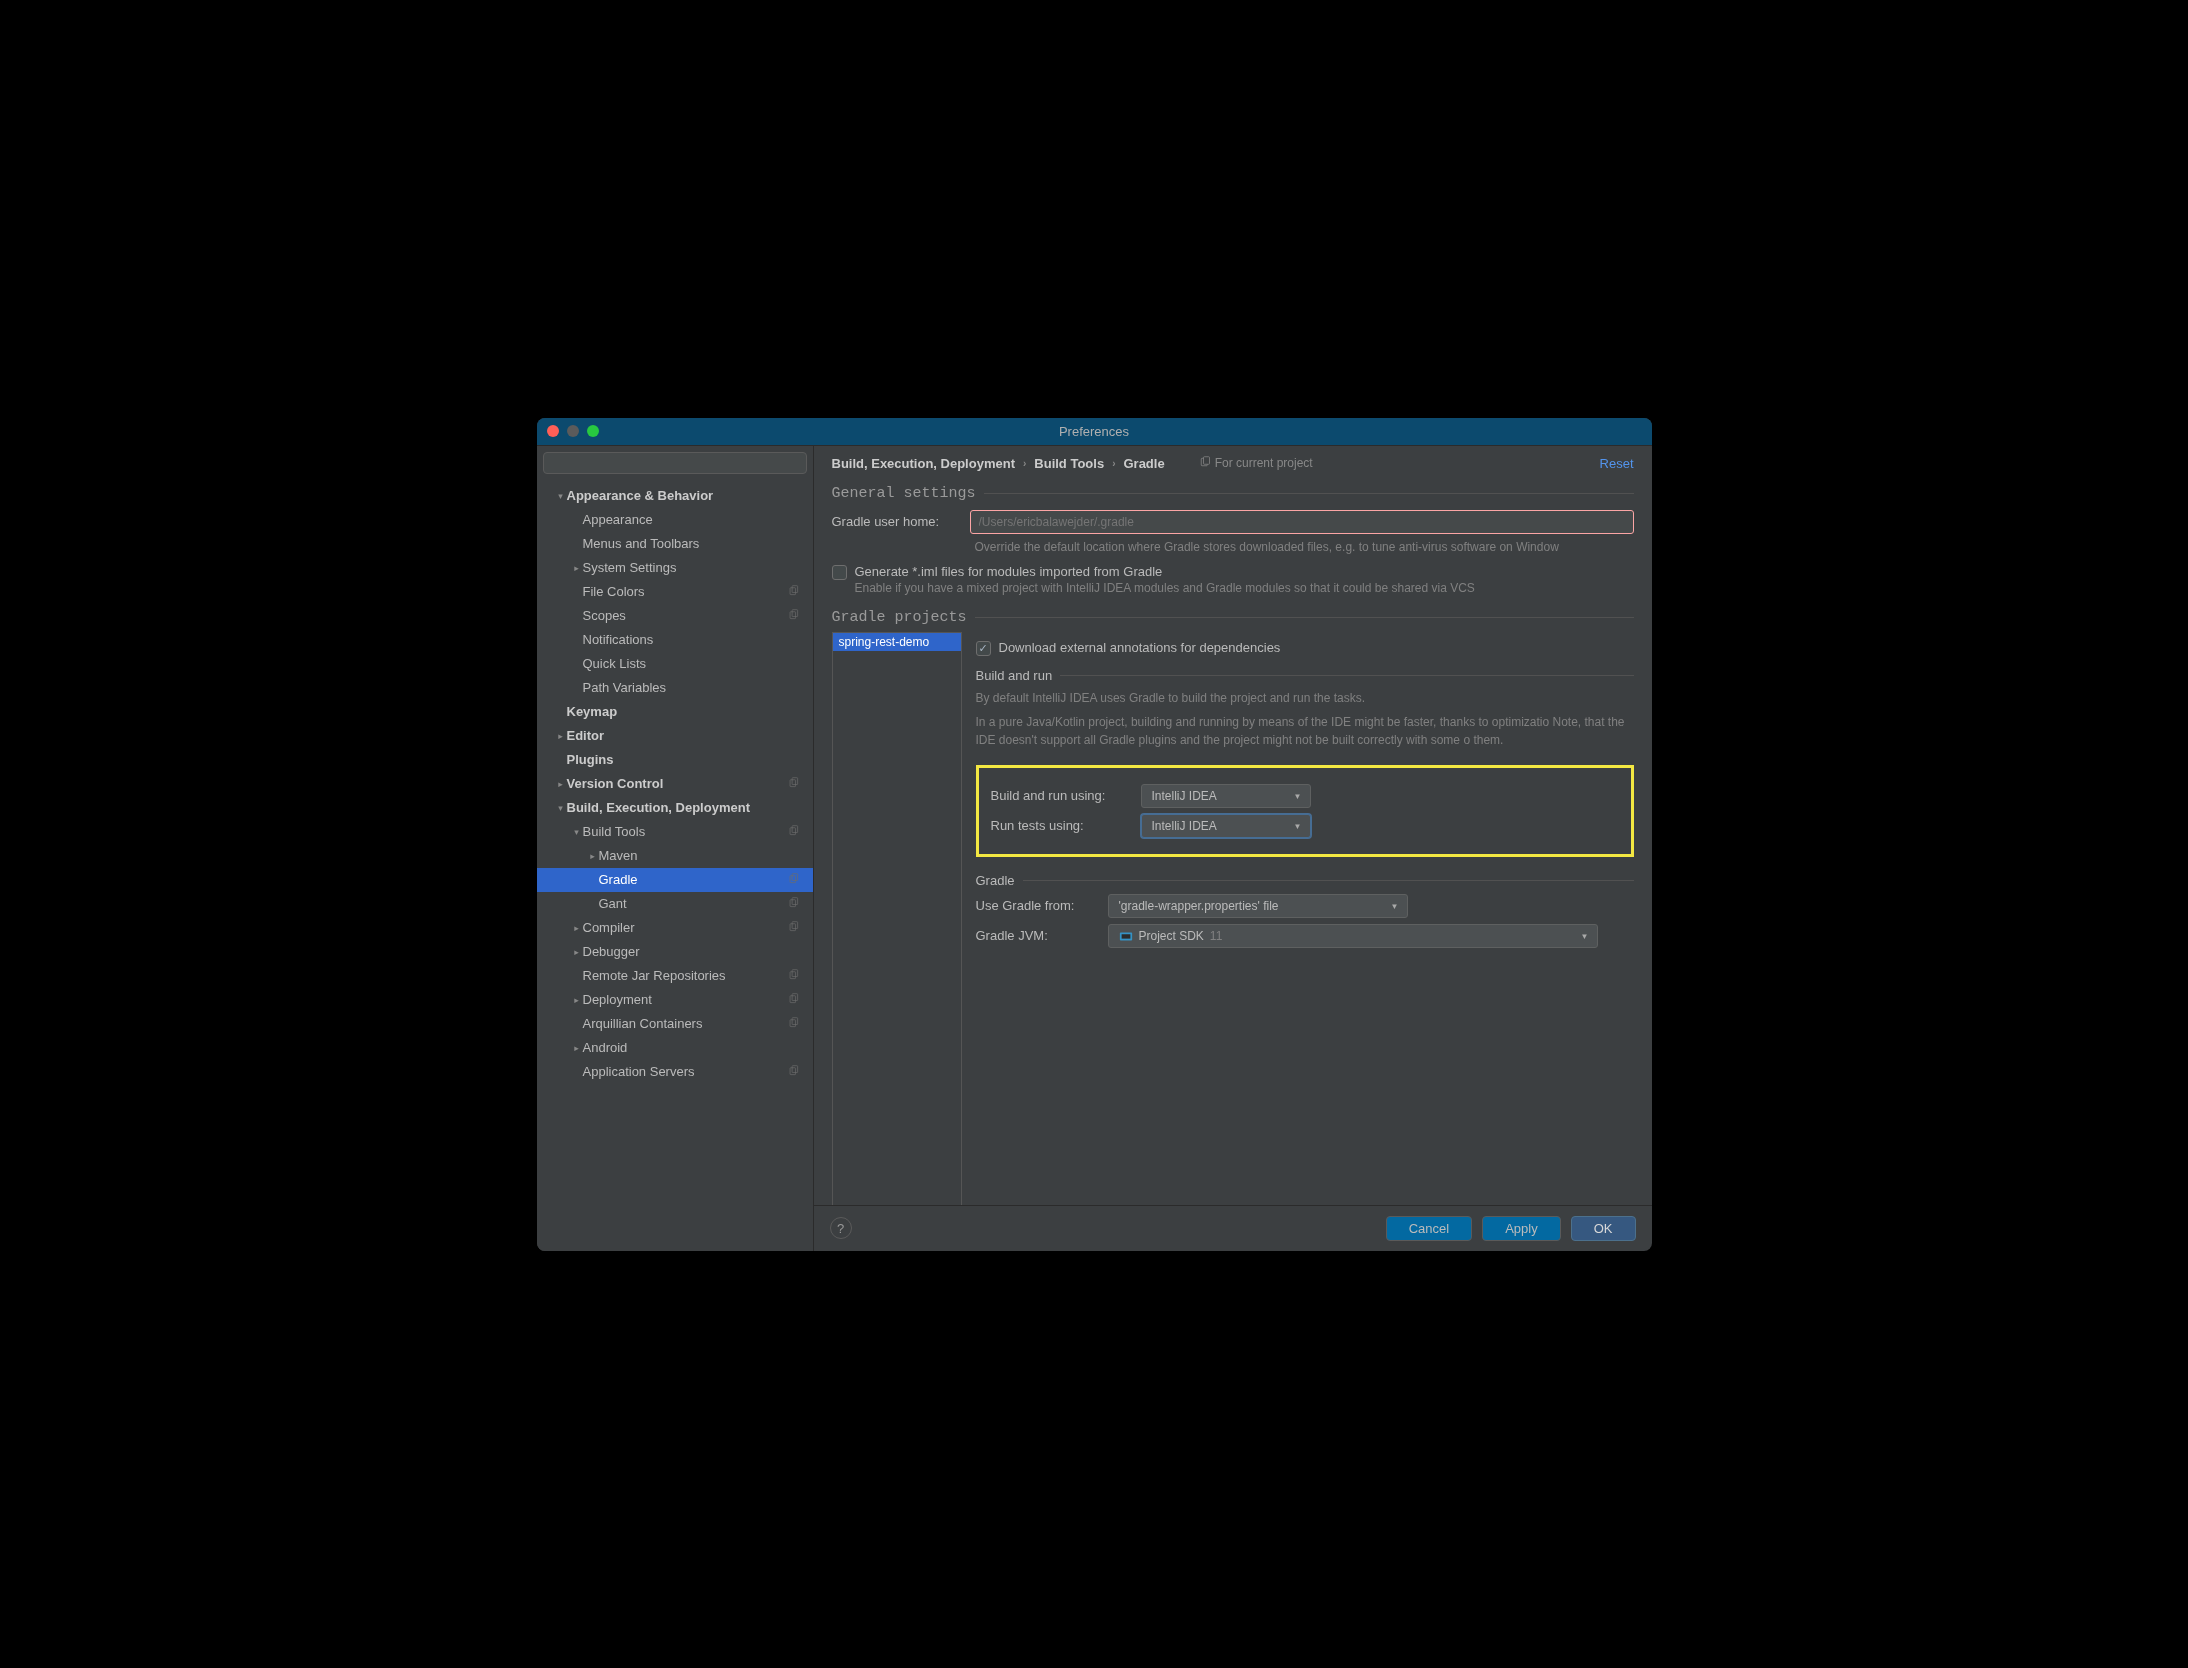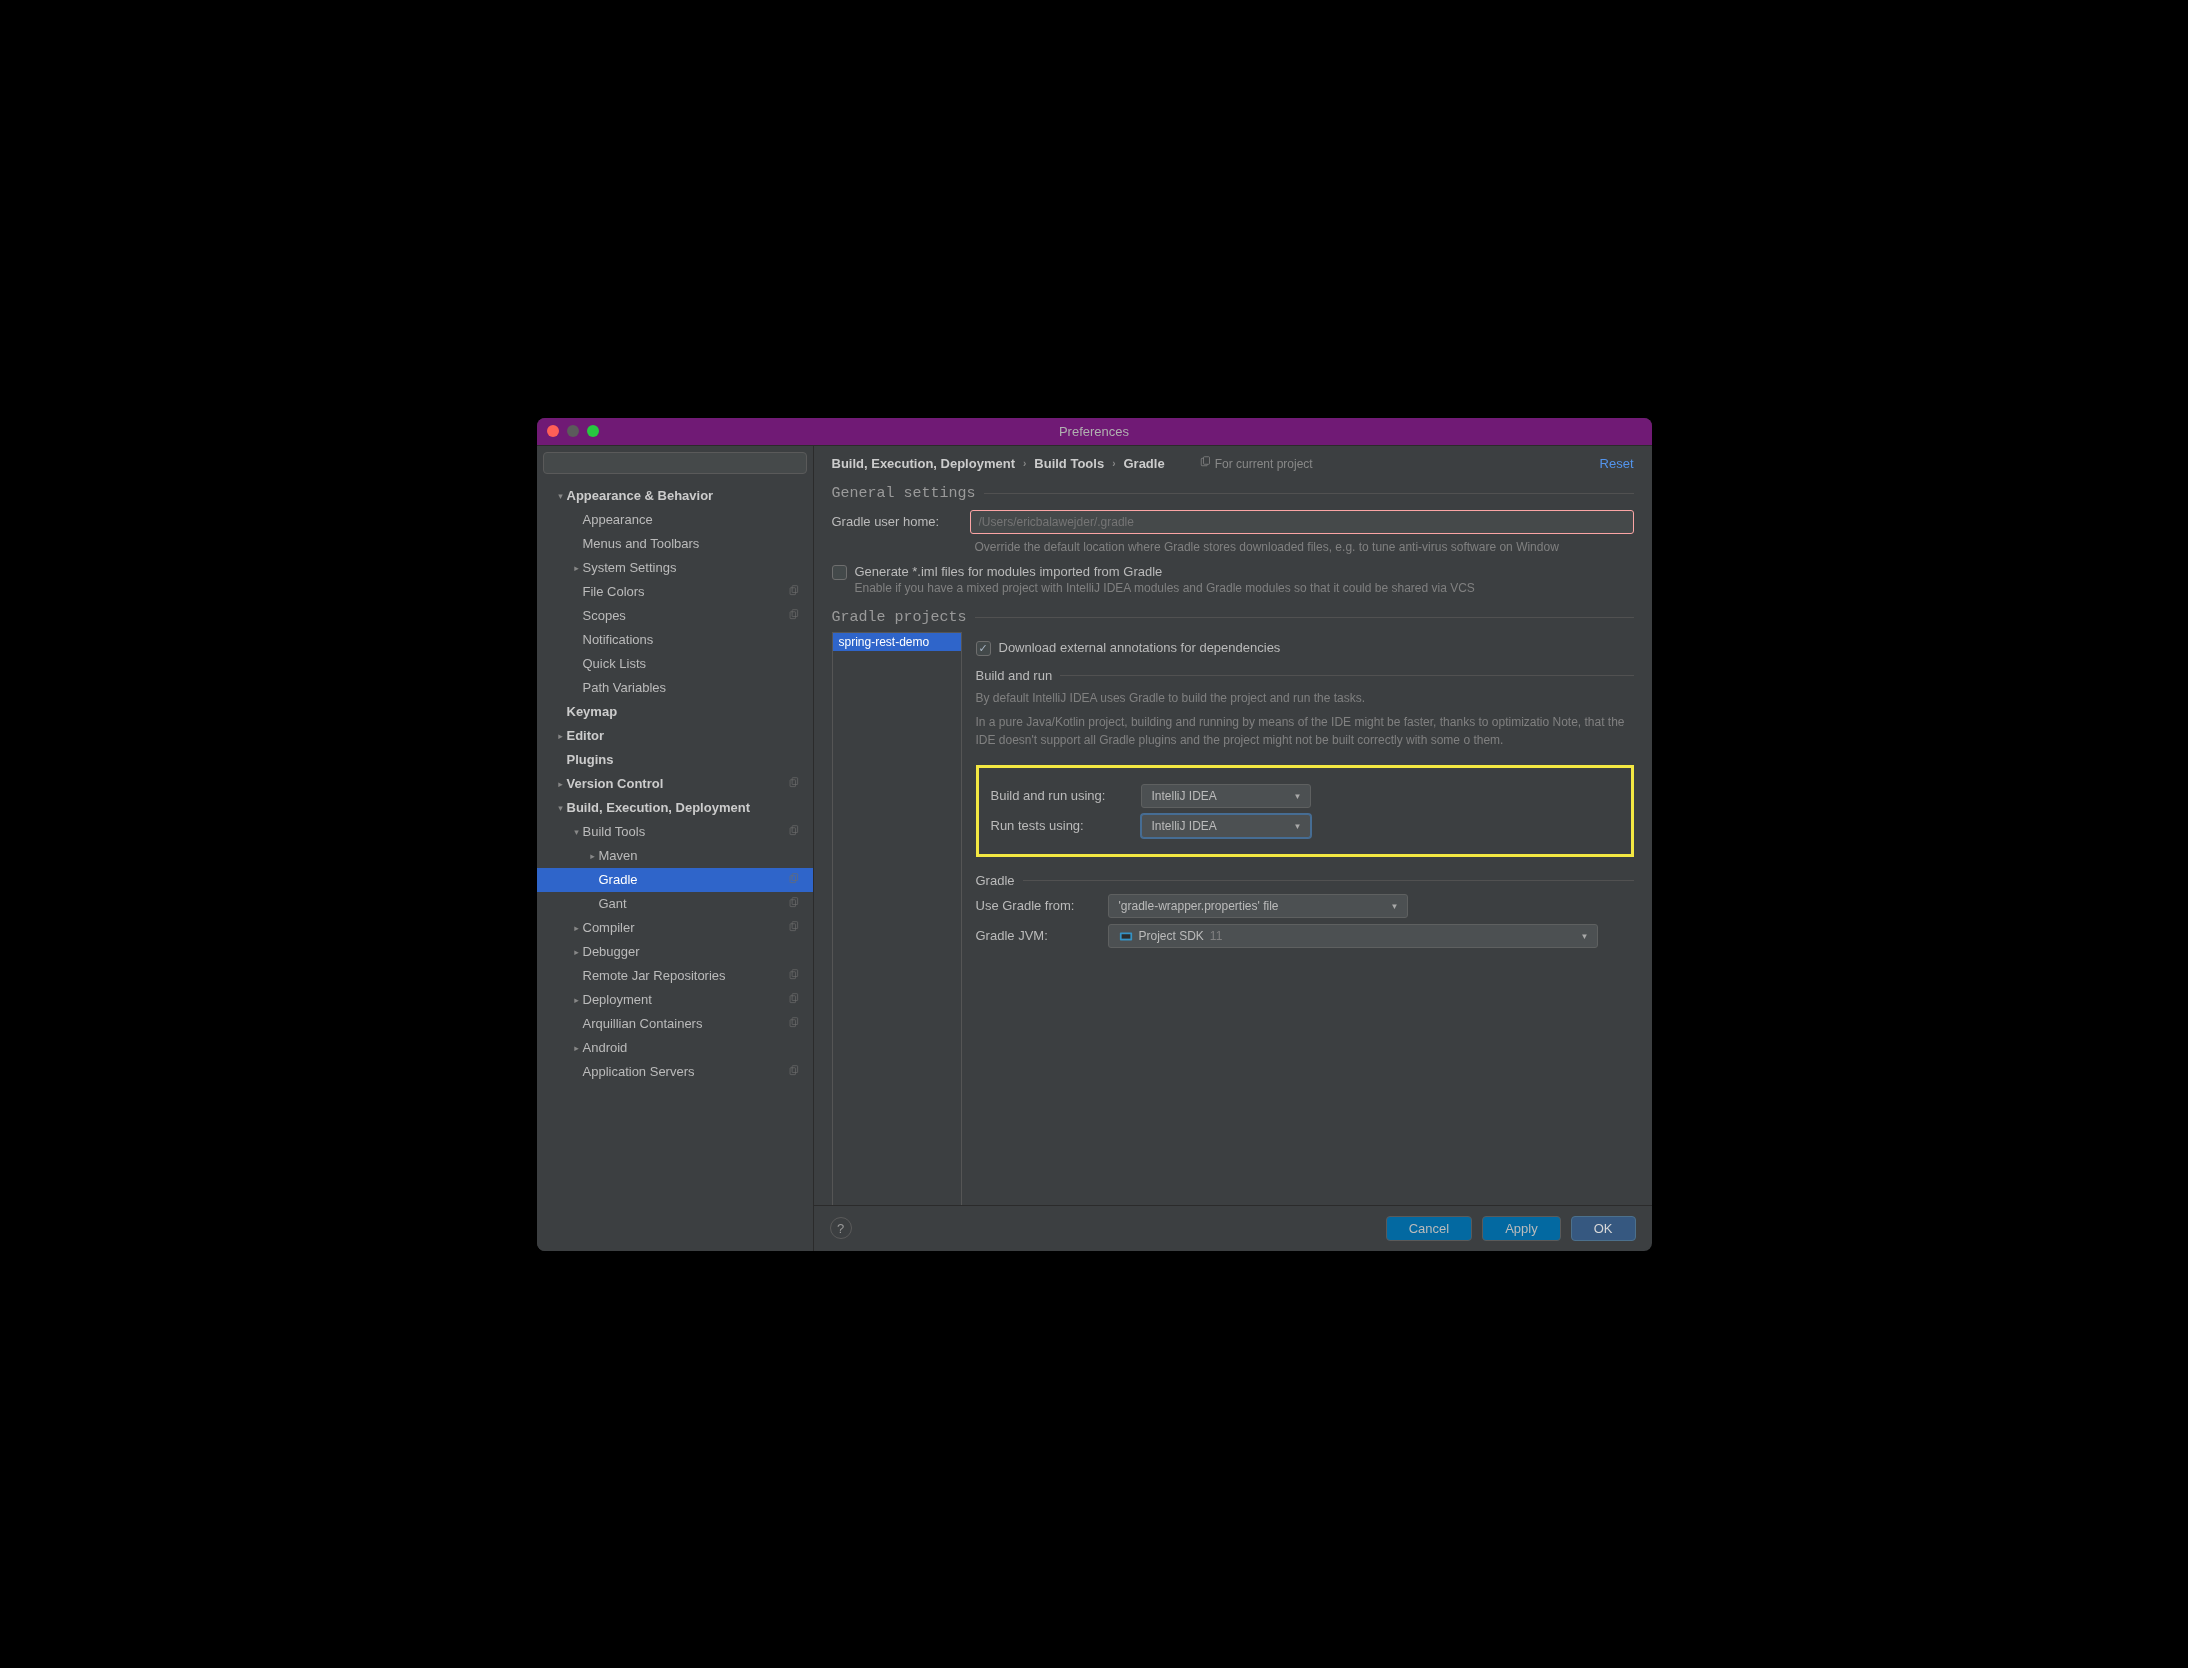--- a/index.html
+++ b/index.html
@@ -22,21 +22,21 @@
   display: flex;
   flex-direction: column;
   overflow: hidden;
 }
 .titlebar {
   height: 28px;
   display: flex;
   align-items: center;
   padding: 0 10px;
   position: relative;
-  background: #701a75;
+  background: #0c4a6e;
   border-bottom: 1px solid #2b2b2b;
 }
 .traffic { display: flex; gap: 8px; }
 .tdot { width: 12px; height: 12px; border-radius: 50%; }
 .tred { background: #ff5f57; }
 .tyel { background: #5b5b5b; }
 .tgrn { background: #28c840; }
 .title {
   position: absolute; left: 0; right: 0; text-align: center;
   color: #b0b0b0; font-size: 13px;
@@ -107,21 +107,21 @@
   padding: 10px 18px;
   gap: 10px;
 }
 .breadcrumb {
   display: flex; align-items: center; gap: 8px;
   font-weight: 600; color: #cccccc;
 }
 .bc-sep { color: #888; font-size: 10px; }
 .scope {
   color: #888; font-size: 12px;
-  display: flex; align-items: flex-end; gap: 4px;
+  display: flex; align-items: center; gap: 4px;
   margin-left: 24px;
 }
 .reset {
   margin-left: auto;
   color: #5394ec;
   cursor: pointer;
   font-size: 13px;
 }
 .content {
   flex: 1; overflow-y: auto;

